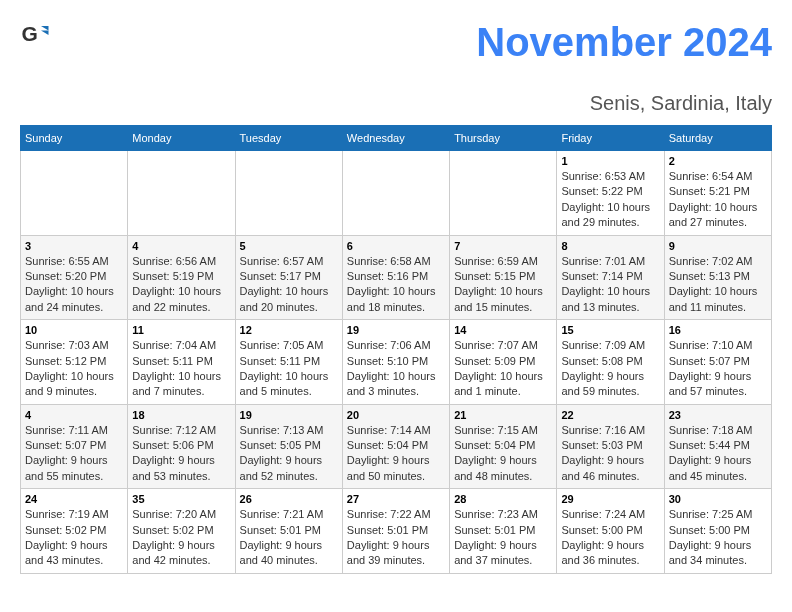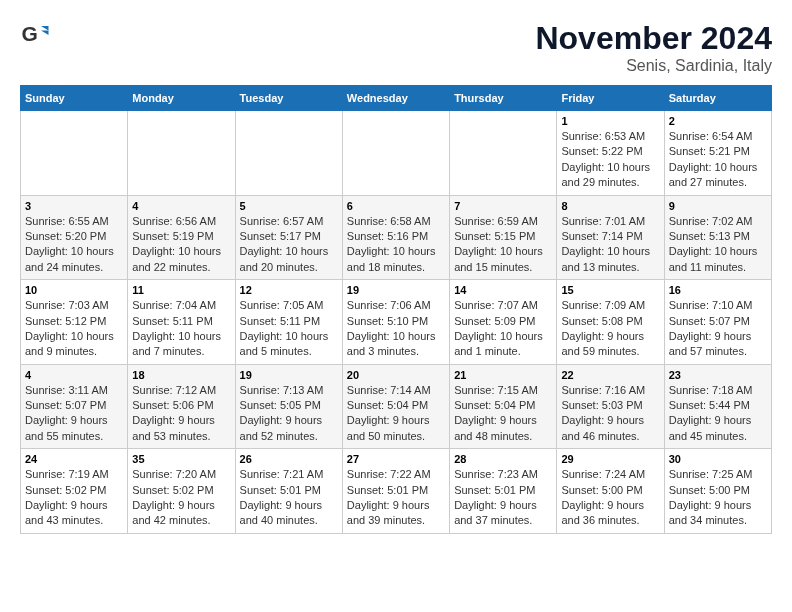--- a/index.html
+++ b/index.html
@@ -31,40 +31,41 @@
     }
     .logo-icon {
       width: 30px;
       height: 30px;
       margin-right: 4px;
     }
     .title-section {
       text-align: right;
     }
     .month-title {
-      font-size: 32px;
+      font-size: 40px;
       font-weight: bold;
-      color: #0f172a;
+      color: #3b82f6;
     }
     .location {
-      font-size: 16px;
+      font-size: 20px;
       color: #555;
+      margin-top: 27px;
     }
     table {
       width: 100%;
       border-collapse: collapse;
       font-size: 10px;
     }
     thead th {
       background-color: #1a6fb5;
       color: #fff;
       padding: 6px 4px;
       text-align: left;
       font-size: 11px;
-      font-weight: bold;
+      font-weight: normal;
       border: 1px solid #1a6fb5;
     }
     tbody td {
       border: 1px solid #ccc;
       vertical-align: top;
       padding: 4px;
       width: 14.28%;
       height: 80px;
       background: #fff;
     }
@@ -219,21 +220,21 @@
         <td>
           <span class="day-num">16</span>
           <div class="day-info">Sunrise: 7:10 AM
 Sunset: 5:07 PM
 Daylight: 9 hours and 57 minutes.</div>
         </td>
       </tr>
       <tr>
         <td>
           <span class="day-num">4</span>
-          <div class="day-info">Sunrise: 3:11 AM
+          <div class="day-info">Sunrise: 7:11 AM
 Sunset: 5:07 PM
 Daylight: 9 hours and 55 minutes.</div>
         </td>
         <td>
           <span class="day-num">18</span>
           <div class="day-info">Sunrise: 7:12 AM
 Sunset: 5:06 PM
 Daylight: 9 hours and 53 minutes.</div>
         </td>
         <td>

